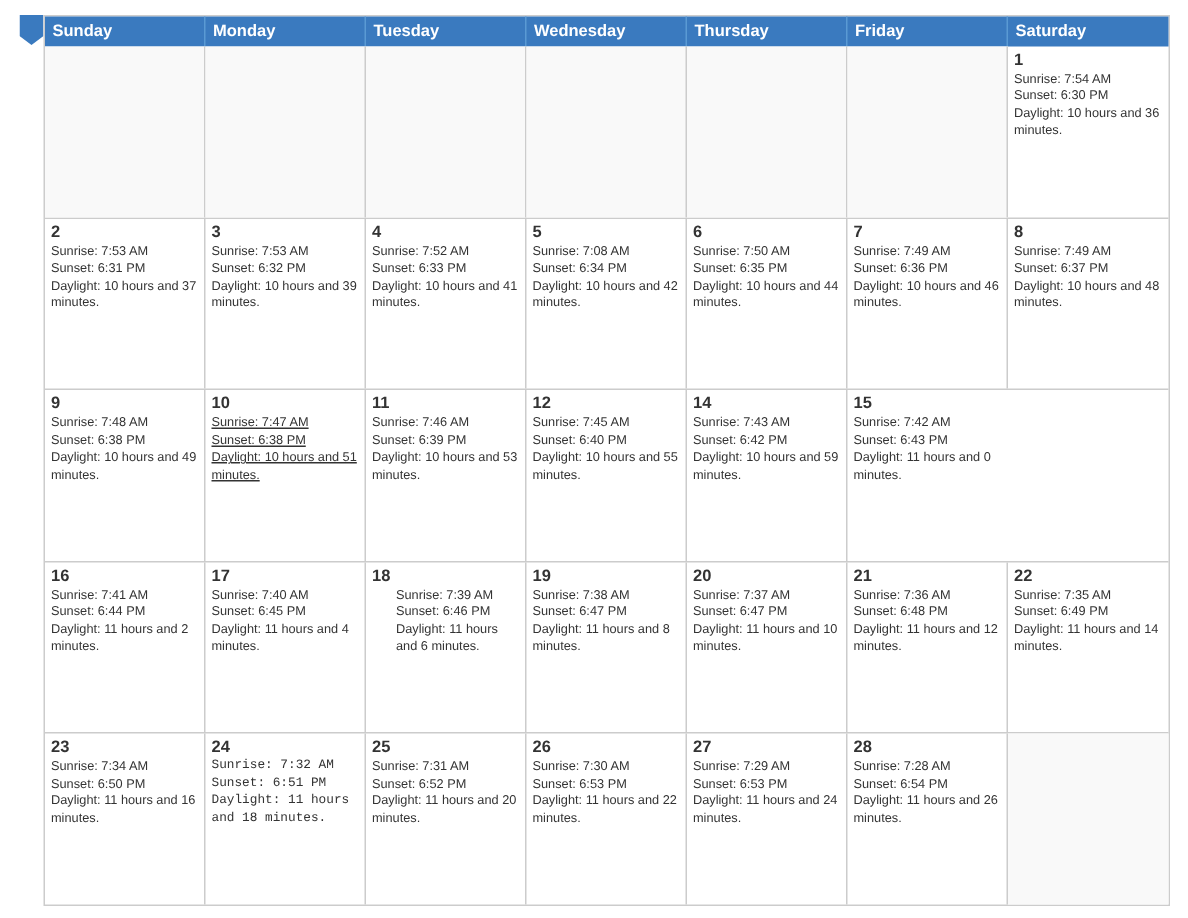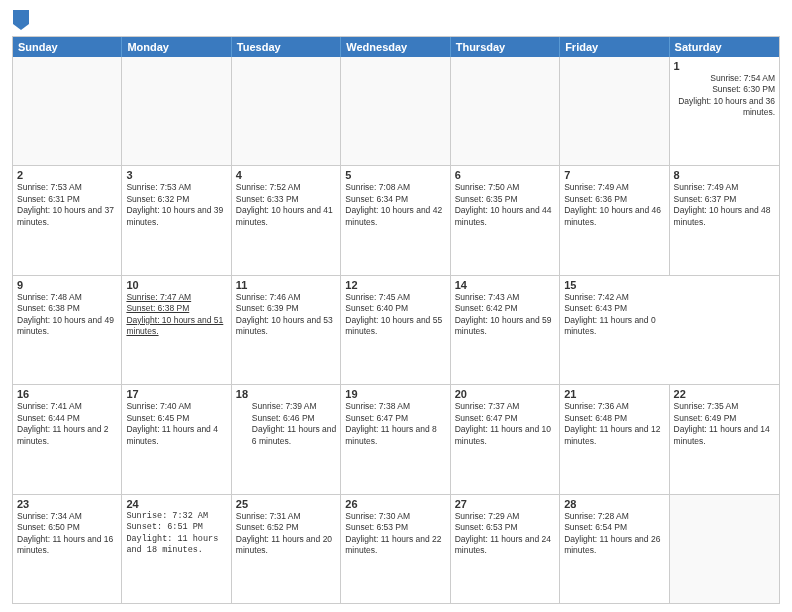--- a/index.html
+++ b/index.html
@@ -8,21 +8,21 @@
       background: #fff;
       width: 792px;
       height: 612px;
       overflow: hidden;
     }
     .page {
       width: 792px;
       height: 612px;
       padding: 10px 12px 8px 12px;
       display: flex;
-      flex-direction: column;
+      flex-direction: row;
     }
     .header {
       display: flex;
       justify-content: space-between;
       align-items: flex-start;
       margin-bottom: 6px;
     }
     .logo {
       display: flex;
       align-items: center;
@@ -145,21 +145,21 @@
     <div class="cal-body">
     <div class="cal-row">
           <div class="cal-cell empty"></div>
           <div class="cal-cell empty"></div>
           <div class="cal-cell empty"></div>
           <div class="cal-cell empty"></div>
           <div class="cal-cell empty"></div>
           <div class="cal-cell empty"></div>
           <div class="cal-cell">
             <span class="day-num">1</span>
-            <div class="cell-info" style="white-space: pre-line; text-align: right;">Sunrise: 7:54 AM
+            <div class="cell-info" style="white-space: pre-line;">Sunrise: 7:54 AM
 Sunset: 6:30 PM
 Daylight: 10 hours and 36 minutes.</div>
           </div>
         </div>
         <div class="cal-row">
           <div class="cal-cell">
             <span class="day-num">2</span>
             <div class="cell-info" style="white-space: pre-line;">Sunrise: 7:53 AM
 Sunset: 6:31 PM
 Daylight: 10 hours and 37 minutes.</div>

